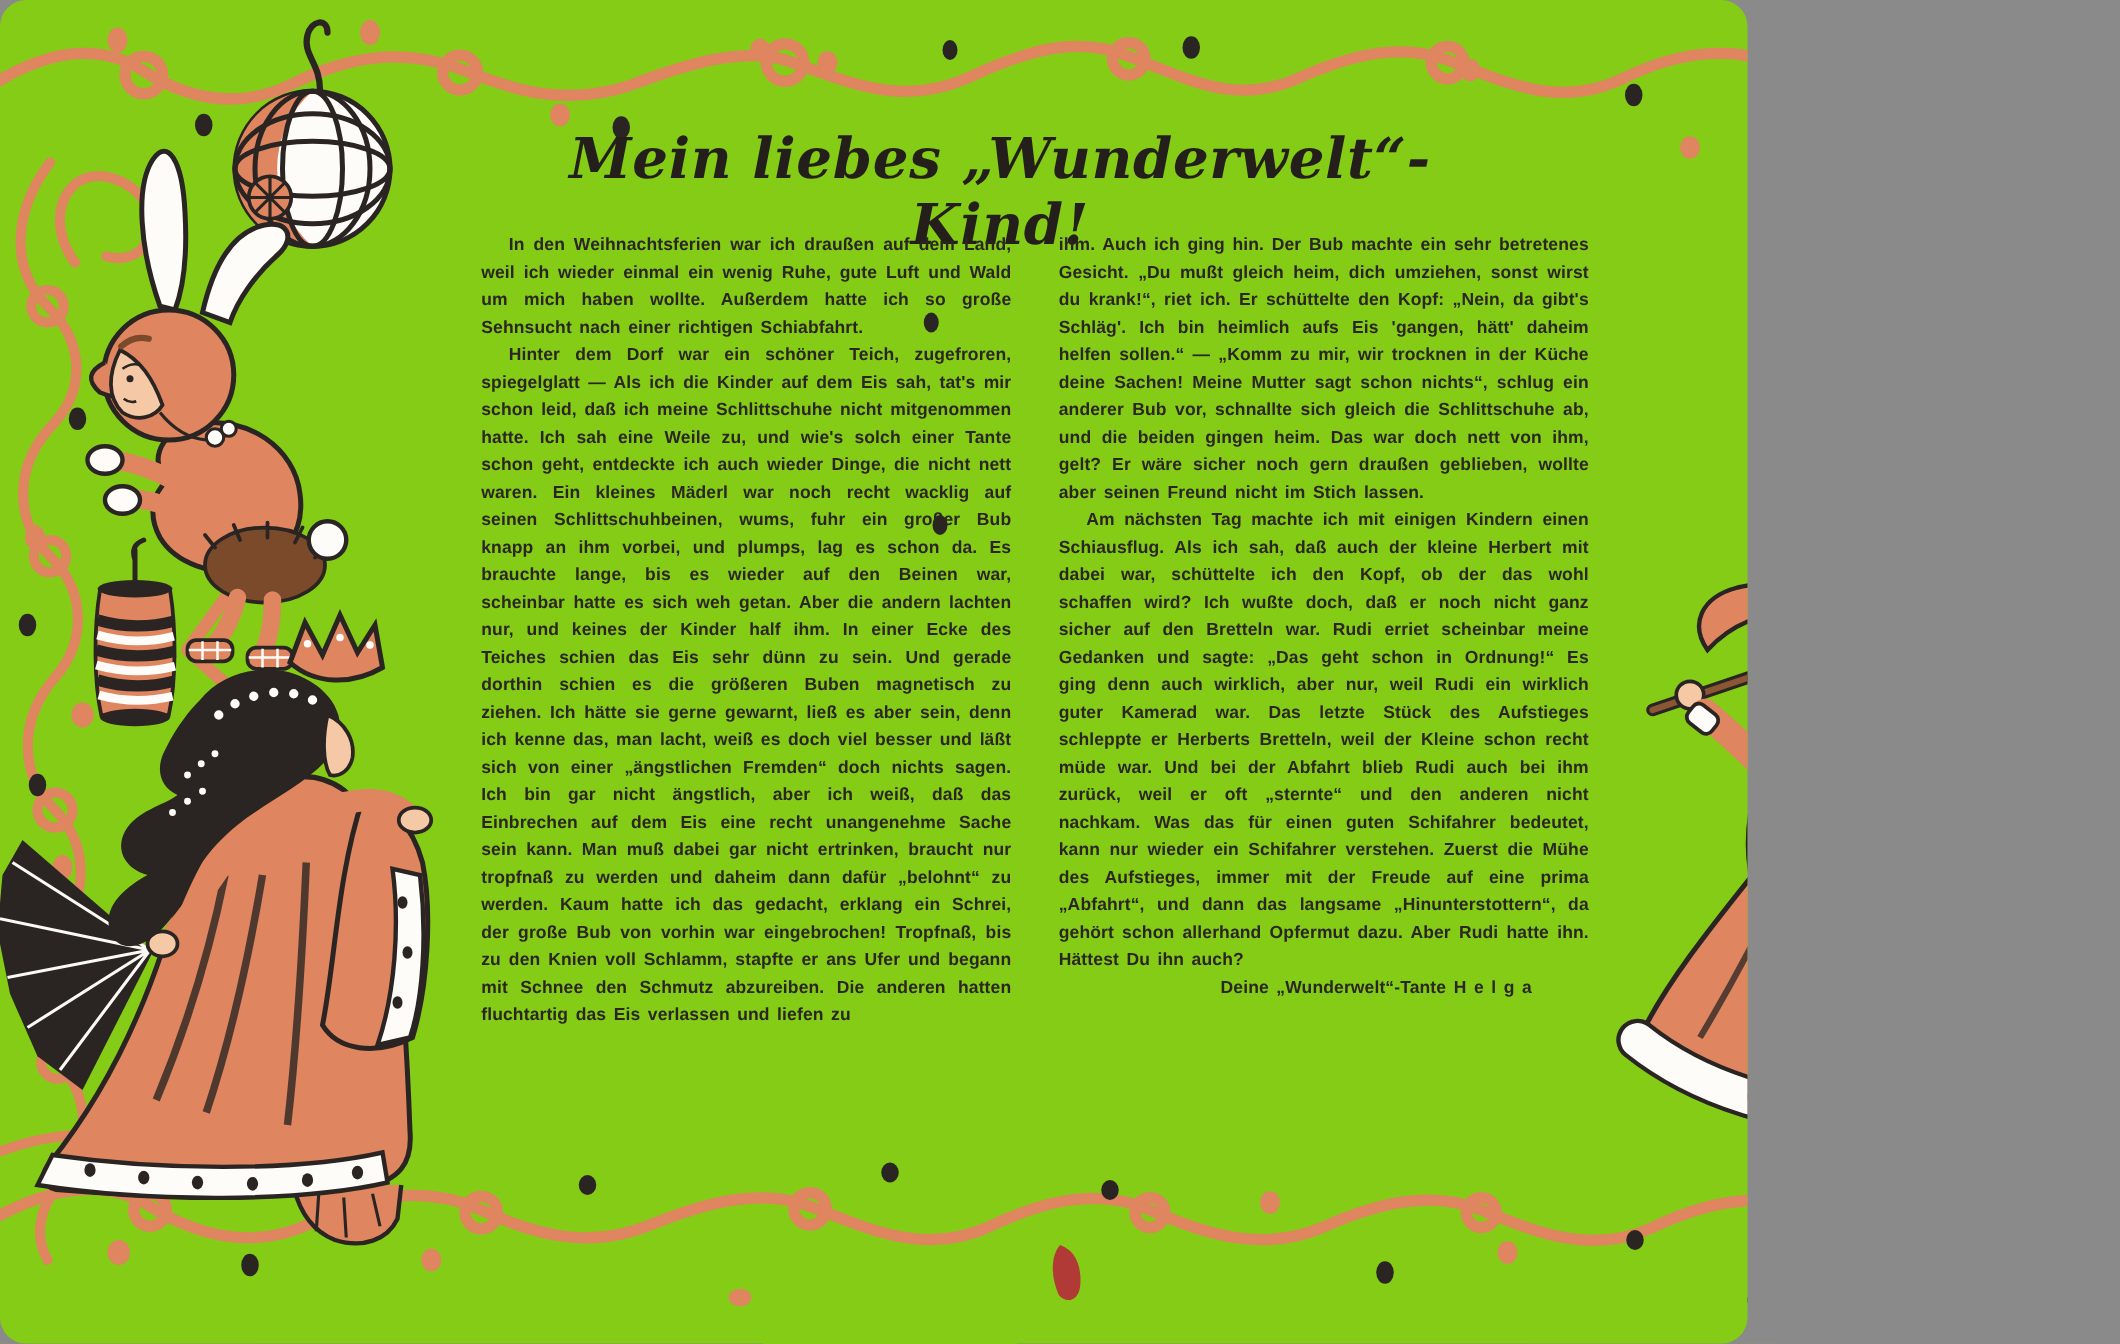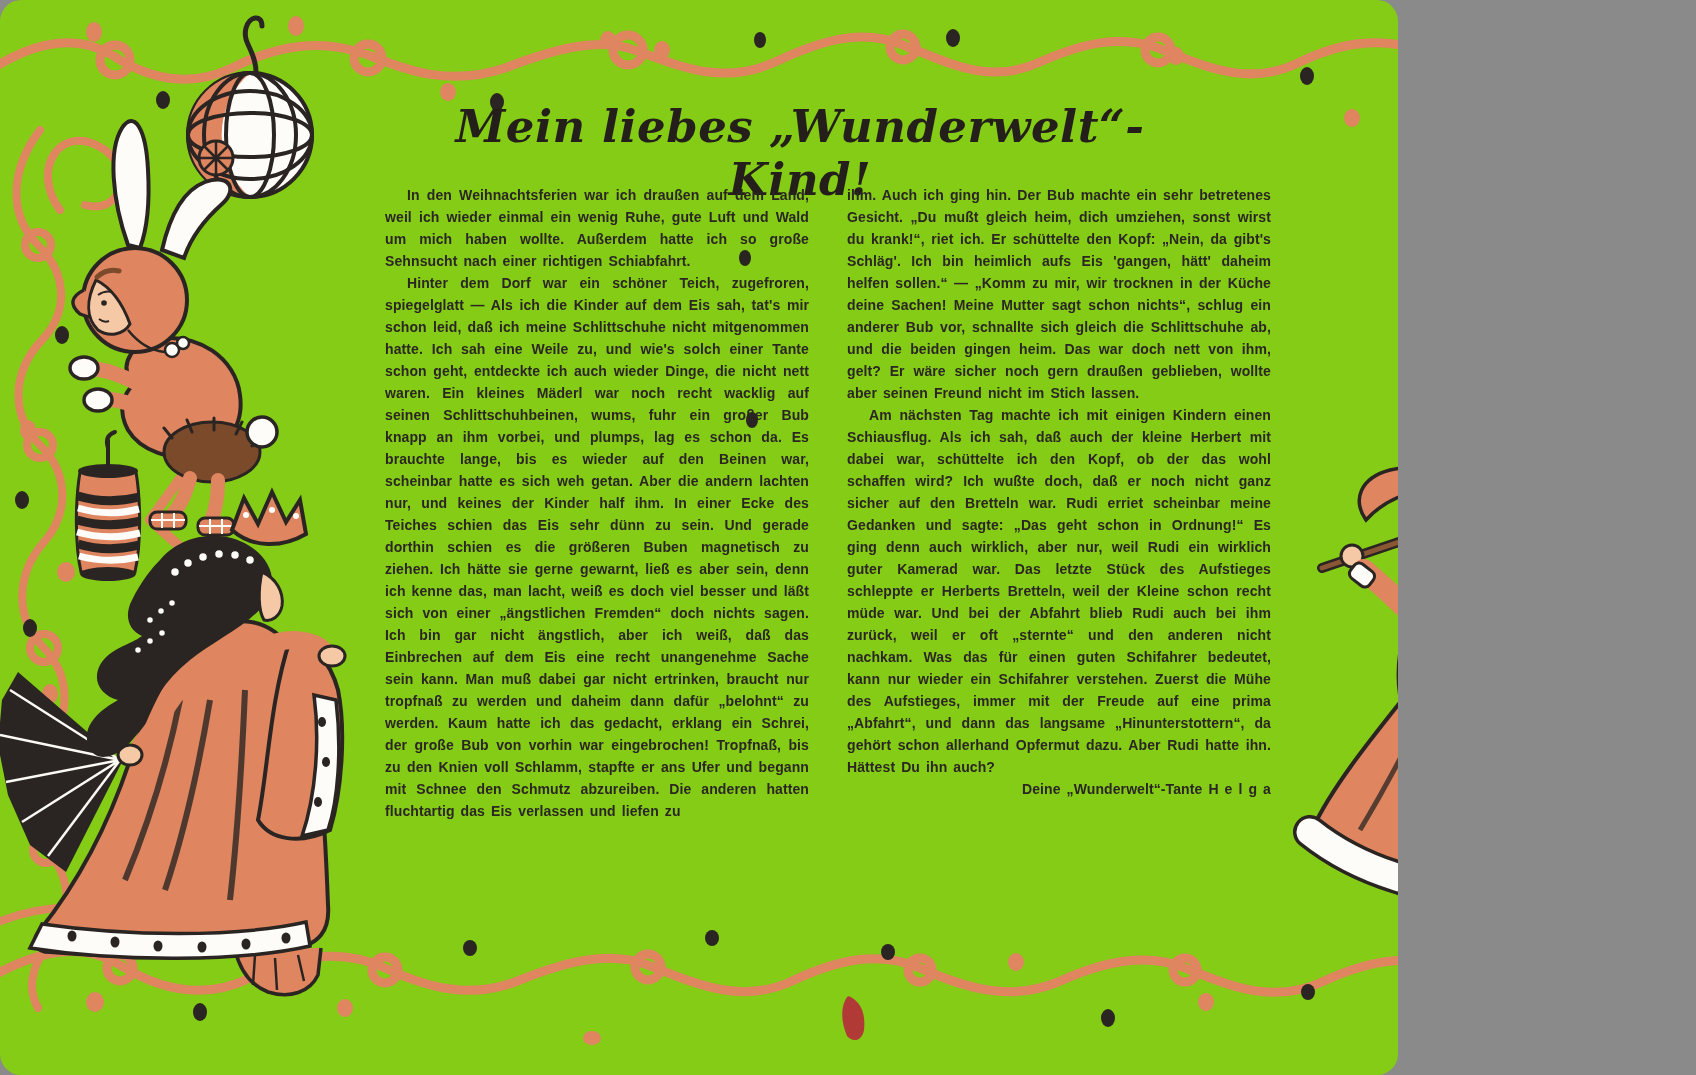--- a/index.html
+++ b/index.html
@@ -21,21 +21,21 @@
   .col{
     position:absolute;top:184px;width:424px;
     font-weight:700;font-size:14px;line-height:22px;
     color:#2B2622;text-align:justify;
     letter-spacing:.1px;word-spacing:2px;
   }
   .col-left{left:385px;}
   .col-right{left:847px;}
   .col p{margin:0;text-indent:22px;}
   .col p.no-indent{text-indent:0;}
-  .signature{text-indent:84px !important;text-align:right;}
+  .signature{text-indent:84px !important;text-align:center;}
   .monogram{
     position:absolute;left:1522px;top:740px;
     font:italic 700 54px "DejaVu Serif",serif;
     color:#2A2522;transform:rotate(-10deg);
   }
 </style>
 </head>
 <body>
 
 <div class="page">

